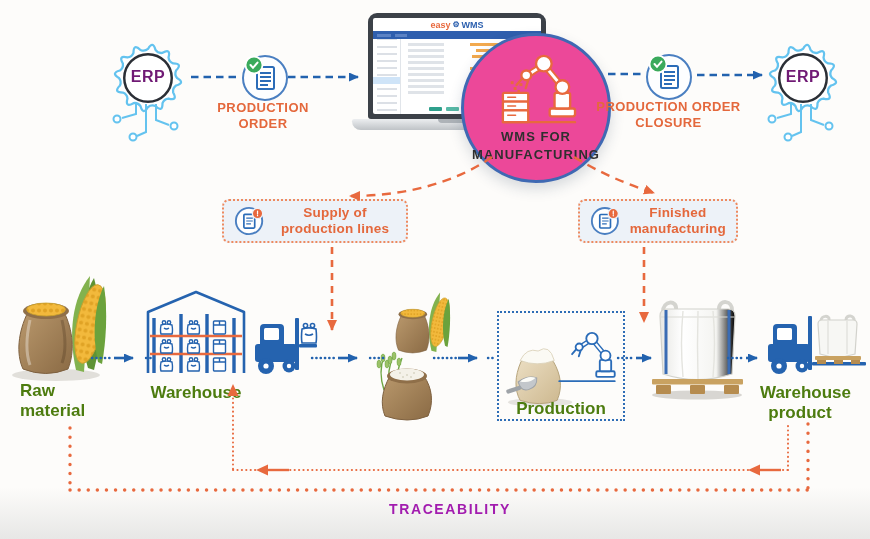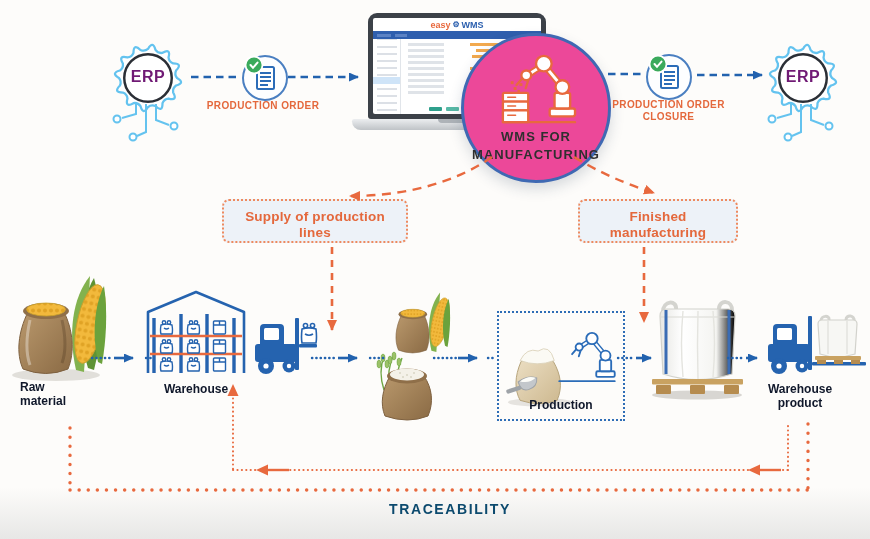--- a/index.html
+++ b/index.html
@@ -1,29 +1,29 @@
 <!DOCTYPE html>
 <html><head>
 <meta charset="utf-8">
 <style>
   html,body{margin:0;padding:0;}
   body{width:870px;height:539px;position:relative;overflow:hidden;
        background:#fdfcfa;font-family:"Liberation Sans",sans-serif;}
   .abs{position:absolute;}
-  .lbl-blue{color:#0f172a;font-weight:700;font-size:12px;line-height:1.15;}
-  .lbl-orange{color:#e4683c;font-weight:700;font-size:10px;line-height:1.22;
+  .lbl-blue{color:#4d7c0f;font-weight:700;font-size:17px;line-height:1.15;}
+  .lbl-orange{color:#e4683c;font-weight:700;font-size:13px;line-height:1.22;
               letter-spacing:.4px;text-align:center;}
   .erp-text{color:#701a75;font-weight:800;font-size:16px;letter-spacing:.5px;}
   .gearbox{width:88px;height:88px;}
   .circle-wms{background:#ec4899;border:3px solid #3f69b3;border-radius:50%;
               box-shadow:0 6px 14px rgba(40,60,90,.18);text-align:center;}
   .circle-wms .cap{font-size:13px;font-weight:800;color:#2f2f2f;letter-spacing:1px;
                    line-height:1.35;width:150px;margin:0 auto;}
   .pbox{background:#edf2f8;border:2px dotted #ee8a5f;border-radius:7px;
-        display:flex;align-items:center;gap:8px;padding:0 10px;box-sizing:border-box;flex-direction:column;}
+        display:flex;align-items:center;gap:8px;padding:0 10px;box-sizing:border-box;}
   .pbox .txt{flex:1;text-align:center;font-size:13.5px;}
   .prod-frame{border:2px dotted #2e6db6;}
   .laptop-screen{background:#3c4148;border-radius:9px 9px 3px 3px;padding:5px;box-sizing:border-box;}
   .screen{background:#ffffff;width:100%;height:100%;overflow:hidden;border-radius:2px;
           display:flex;flex-direction:column;}
   .scr-head{height:13px;display:flex;align-items:center;justify-content:center;gap:2px;
             font-size:9px;font-weight:800;}
   .scr-head .easy{color:#e8693e;}
   .scr-head .wms{color:#2b5fae;}
   .scr-head .gg{color:#2b5fae;font-size:8px;line-height:8px;}
@@ -39,21 +39,21 @@
   .scr-side .hl{position:absolute;left:0;right:0;top:38px;height:7px;background:#cfe4f8;}
   .scr-main{flex:1;position:relative;padding:4px 5px;}
   .scr-main .row{position:relative;height:3px;margin-bottom:3px;}
   .scr-main .g{position:absolute;left:2px;top:0;height:3px;width:36px;background:#dfe3e8;}
   .scr-main .o{position:absolute;top:0;height:3px;background:#f2a94e;}
   .scr-main .btn{position:absolute;bottom:3px;height:4px;width:13px;background:#2fa08c;border-radius:1px;}
   .laptop-base{background:linear-gradient(#eceef0,#bfc3c7);border-radius:3px 3px 12px 12px;}
   .laptop-base .notch{width:38px;height:4px;background:#aeb3b8;border-radius:0 0 5px 5px;margin:0 auto;}
   .bottom-fade{left:0;right:0;bottom:0;height:52px;
                background:linear-gradient(rgba(232,232,232,0),#e7e7e6);}
-  .trace{color:#0c4a6e;font-weight:800;font-size:14px;letter-spacing:1.6px;}
+  .trace{color:#a21caf;font-weight:800;font-size:14px;letter-spacing:1.6px;}
   svg{display:block;}
 </style>
 </head>
 <body>
 
 <div class="abs bottom-fade"></div>
 
 <div class="abs" style="left:104px;top:34px;">
   <svg class="gearbox" viewBox="0 0 100 100">
     <path fill="#ffffff" stroke="#64c3ef" stroke-width="2.6" d="M83.00,50.00 Q92.63,55.61 81.88,58.54 Q77.72,61.48 78.58,66.50 Q84.11,76.18 73.33,73.33 Q68.26,73.80 66.50,78.58 Q66.46,89.73 58.54,81.88 Q53.92,79.74 50.00,83.00 Q44.39,92.63 41.46,81.88 Q38.52,77.72 33.50,78.58 Q23.82,84.11 26.67,73.33 Q26.20,68.26 21.42,66.50 Q10.27,66.46 18.12,58.54 Q20.26,53.92 17.00,50.00 Q7.37,44.39 18.12,41.46 Q22.28,38.52 21.42,33.50 Q15.89,23.82 26.67,26.67 Q31.74,26.20 33.50,21.42 Q33.54,10.27 41.46,18.12 Q46.08,20.26 50.00,17.00 Q55.61,7.37 58.54,18.12 Q61.48,22.28 66.50,21.42 Q76.18,15.89 73.33,26.67 Q73.80,31.74 78.58,33.50 Q89.73,33.54 81.88,41.46 Q79.74,46.08 83.00,50.00Z"></path>

